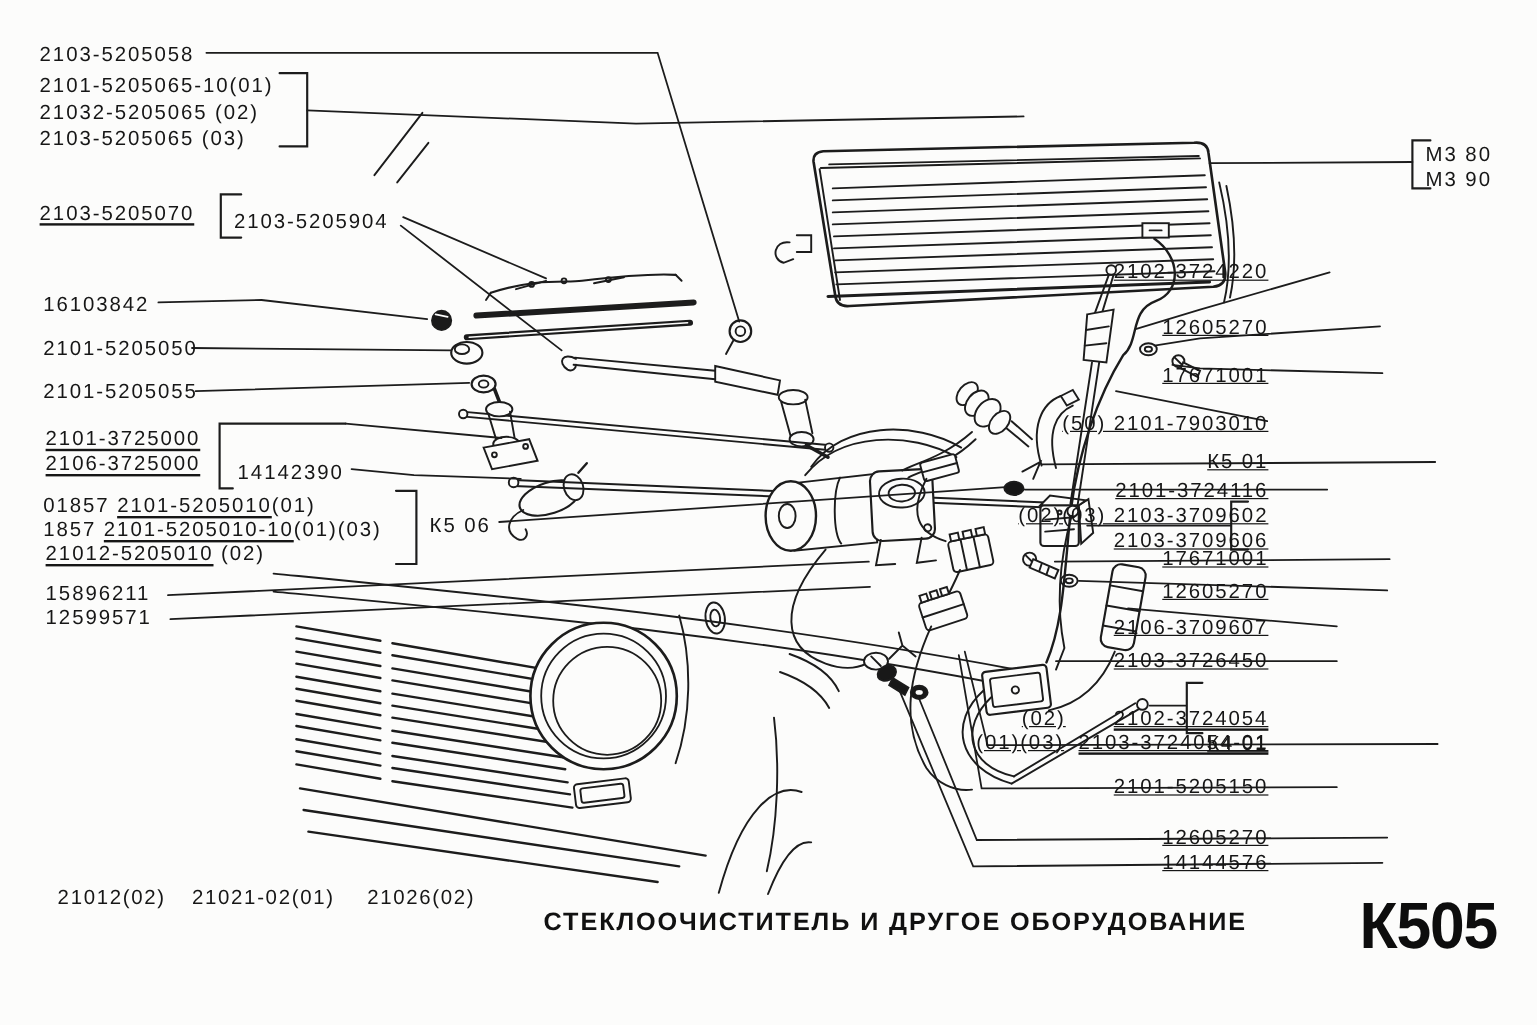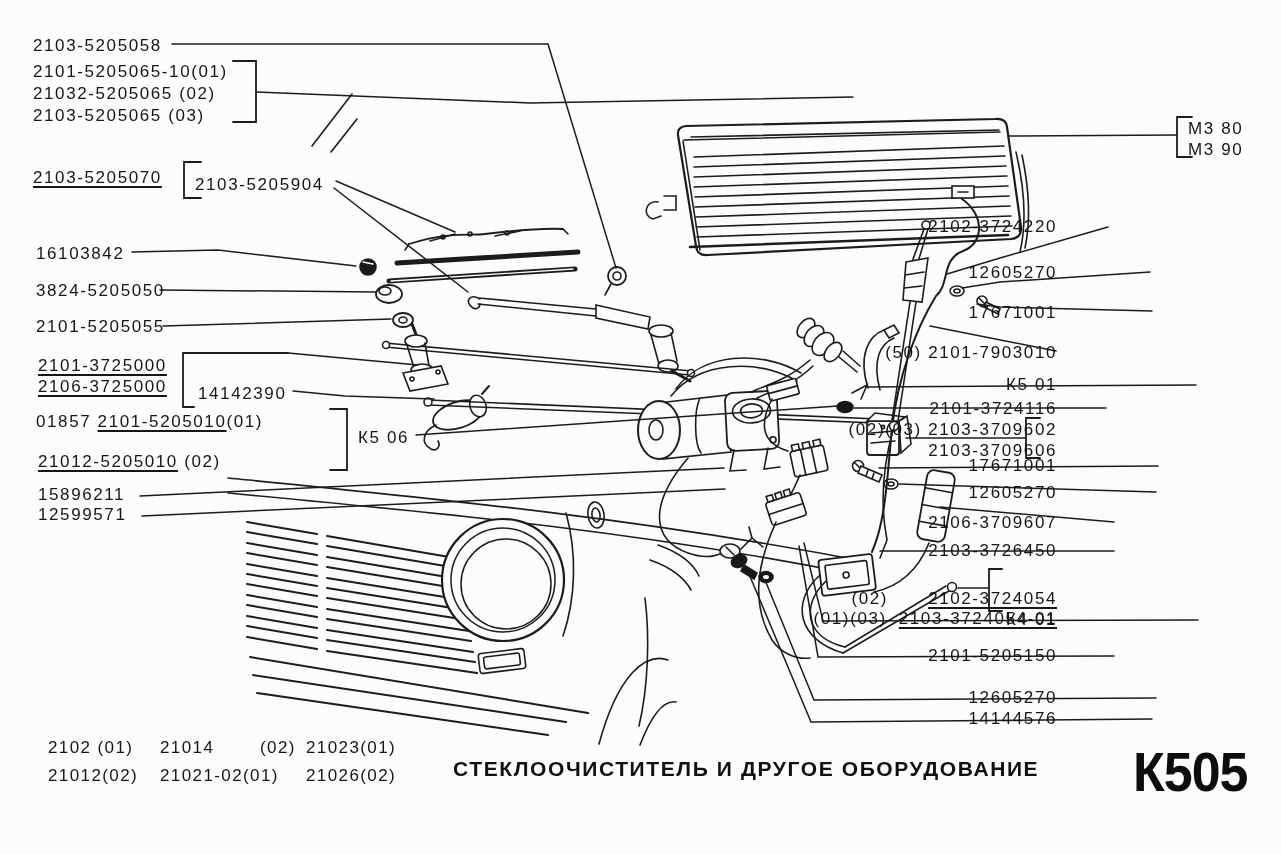--- a/index.html
+++ b/index.html
@@ -3,21 +3,21 @@
 <meta charset="utf-8">
 <style>
   html,body{margin:0;padding:0;}
   body{width:1281px;height:854px;position:relative;background:#fcfcfb;
        font-family:"Liberation Sans",sans-serif;color:#161616;overflow:hidden;}
   #stage{position:absolute;inset:0;width:1086px;height:854px;}
   svg{position:absolute;left:0;top:0;}
   .lbl{position:absolute;font-size:17px;line-height:1.18;letter-spacing:1.6px;
        white-space:pre;color:#161616;}
   .u{text-decoration:underline;text-underline-offset:3px;text-decoration-thickness:1.5px;}
-  .rt{text-align:right;}
+  .rt{text-align:right;text-decoration:underline;}
   .comp span{white-space:pre;margin-top:34px;}
   .gap40{display:inline-block;width:40px;}
   .gap12{display:inline-block;width:12px;}
   #title{position:absolute;left:453px;top:757px;font-size:21px;font-weight:bold;
          letter-spacing:1.6px;color:#111;}
   #pcode{position:absolute;left:1133px;top:742px;font-size:52px;font-weight:bold;
          letter-spacing:-1px;color:#0d0d0d;transform:scaleY(1.05);}
   #apptable{position:absolute;left:48px;top:738px;font-size:17px;letter-spacing:1.4px;}
   .approw{display:grid;grid-template-columns:112px 100px 46px auto;height:28px;
           align-items:start;white-space:pre;}
@@ -334,27 +334,28 @@
   </g>
 </svg>
 
 <div class="lbl" style="left:33px;top:36px">2103-5205058</div>
 <div class="lbl" style="left:33px;top:62px">2101-5205065-10(01)</div>
 <div class="lbl" style="left:33px;top:84px">21032-5205065 (02)</div>
 <div class="lbl" style="left:33px;top:106px">2103-5205065 (03)</div>
 <div class="lbl u" style="left:33px;top:168px">2103-5205070</div>
 <div class="lbl" style="left:195px;top:175px">2103-5205904</div>
 <div class="lbl" style="left:36px;top:244px">16103842</div>
-<div class="lbl" style="left:36px;top:281px">3824-5205050</div>
+<div class="lbl" style="left:36px;top:281px">2101-5205050</div>
 <div class="lbl" style="left:36px;top:317px">2101-5205055</div>
 <div class="lbl u" style="left:38px;top:356px">2101-3725000</div>
 <div class="lbl u" style="left:38px;top:377px">2106-3725000</div>
 <div class="lbl" style="left:198px;top:384px">14142390</div>
 
 <div class="lbl comp" style="left:36px;top:412px"><span>01857 </span><span class="u">2101-5205010</span><span>(01)</span></div>
+<div class="lbl comp" style="left:36px;top:432px"><span>1857 </span><span class="u">2101-5205010-10</span><span>(01)(03)</span></div>
 <div class="lbl comp" style="left:38px;top:452px"><span></span><span class="u">21012-5205010</span><span> (02)</span></div>
 
 <div class="lbl" style="left:358px;top:428px">К5 06</div>
 <div class="lbl" style="left:38px;top:485px">15896211</div>
 <div class="lbl" style="left:38px;top:505px">12599571</div>
 
 <div class="lbl" style="left:1188px;top:119px">М3 80</div>
 <div class="lbl" style="left:1188px;top:140px">М3 90</div>
 <div class="lbl rt" style="right:29px;top:217px">2102-3724220</div>
 <div class="lbl rt" style="right:29px;top:263px">12605270</div>
@@ -372,23 +373,20 @@
 <div class="lbl rt comp" style="right:29px;top:570px"><span>(02)</span><span class="gap40"></span><span class="u">2102-3724054</span></div>
 <div class="lbl rt comp" style="right:29px;top:590px"><span>(01)(03)</span><span class="gap12"></span><span class="u">2103-3724054-01</span></div>
 
 <div class="lbl rt" style="right:29px;top:610px">К4 01</div>
 <div class="lbl rt" style="right:29px;top:646px">2101-5205150</div>
 <div class="lbl rt" style="right:29px;top:688px">12605270</div>
 <div class="lbl rt" style="right:29px;top:709px">14144576</div>
 
 <div id="apptable">
   <div class="approw">
-    <span>2102 (01)</span><span>21014</span><span>(02)</span><span>21023(01)</span>
-  </div>
-  <div class="approw">
     <span>21012(02)</span><span>21021-02(01)</span><span></span><span>21026(02)</span>
   </div>
 </div>
 
 <div id="title">СТЕКЛООЧИСТИТЕЛЬ И ДРУГОЕ ОБОРУДОВАНИЕ</div>
 <div id="pcode">К505</div>
 
 </div>
 
 </body></html>

